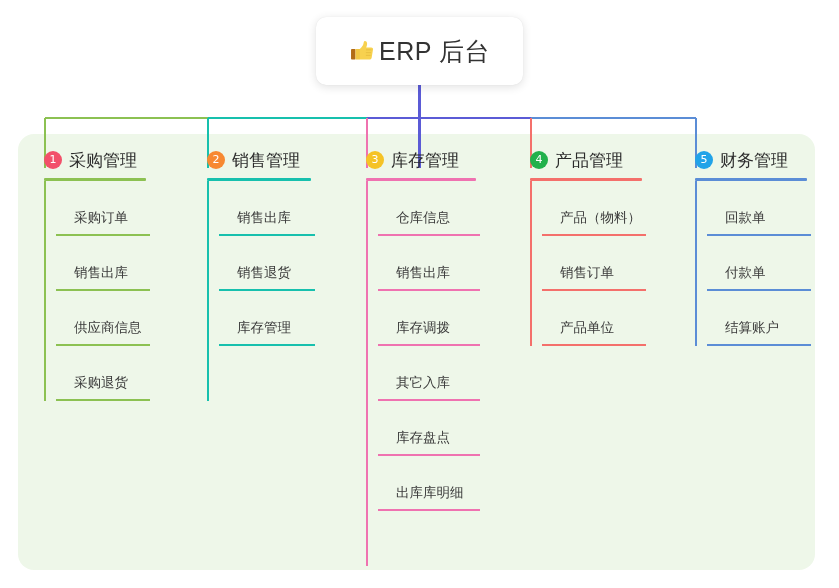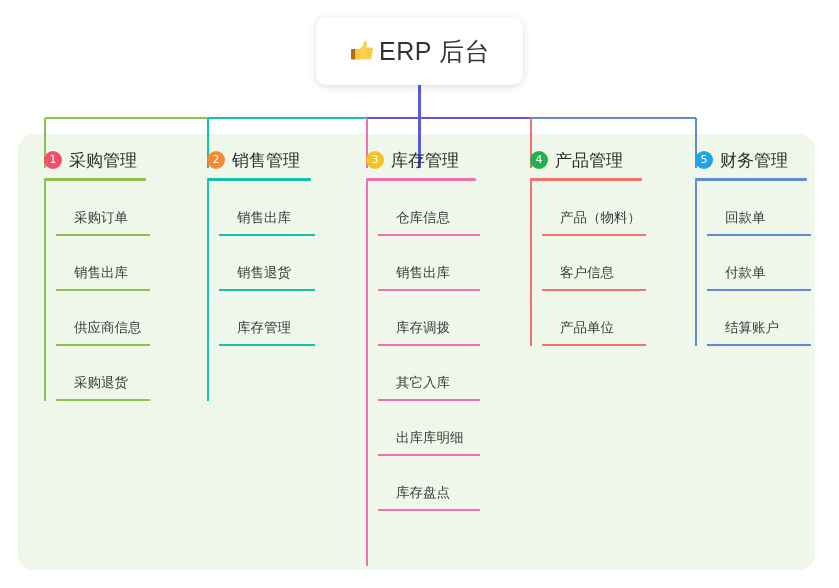--- a/index.html
+++ b/index.html
@@ -234,43 +234,43 @@
           </div>
           <div class="leaf">
             <span class="leaf-label">库存调拨</span>
             <div class="leaf-rule" style="background: rgb(239, 114, 176); width: 102px;"></div>
           </div>
           <div class="leaf">
             <span class="leaf-label">其它入库</span>
             <div class="leaf-rule" style="background: rgb(239, 114, 176); width: 102px;"></div>
           </div>
           <div class="leaf">
+            <span class="leaf-label">库存盘点</span>
+            <div class="leaf-rule" style="background: rgb(239, 114, 176); width: 102px;"></div>
+          </div>
+          <div class="leaf">
             <span class="leaf-label">出库库明细</span>
-            <div class="leaf-rule" style="background: rgb(239, 114, 176); width: 102px;"></div>
-          </div>
-          <div class="leaf">
-            <span class="leaf-label">库存盘点</span>
             <div class="leaf-rule" style="background: rgb(239, 114, 176); width: 102px;"></div>
           </div>
         </div>
       </div>
       <div class="column" style="left: 530px;">
         <div class="col-head">
           <span class="badge" style="background: rgb(34, 177, 76);">4</span>
           <span class="col-title">产品管理</span>
         </div>
         <div class="col-rule" style="background: rgb(244, 112, 107); width: 112px;"></div>
         <div class="leaves">
           <div class="spine" style="background: rgb(244, 112, 107); height: 165px;"></div>
           <div class="leaf">
             <span class="leaf-label">产品（物料）</span>
             <div class="leaf-rule" style="background: rgb(244, 112, 107); width: 104px;"></div>
           </div>
           <div class="leaf">
-            <span class="leaf-label">客户信息</span>
+            <span class="leaf-label">销售订单</span>
             <div class="leaf-rule" style="background: rgb(244, 112, 107); width: 104px;"></div>
           </div>
           <div class="leaf">
             <span class="leaf-label">产品单位</span>
             <div class="leaf-rule" style="background: rgb(244, 112, 107); width: 104px;"></div>
           </div>
         </div>
       </div>
       <div class="column" style="left: 695px;">
         <div class="col-head">

